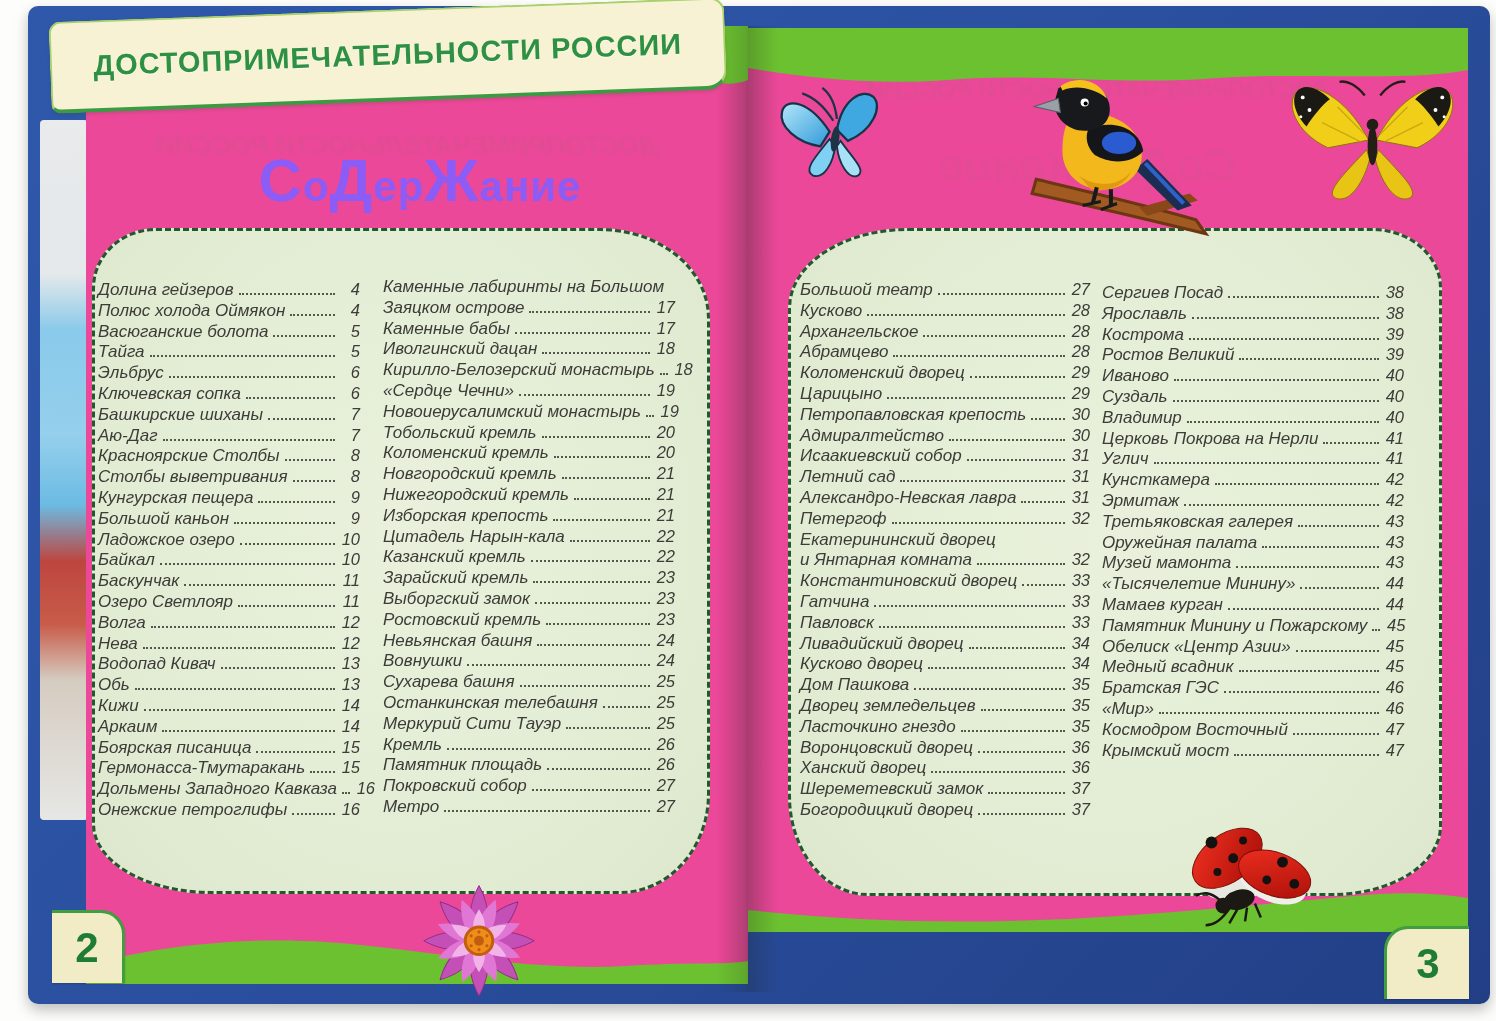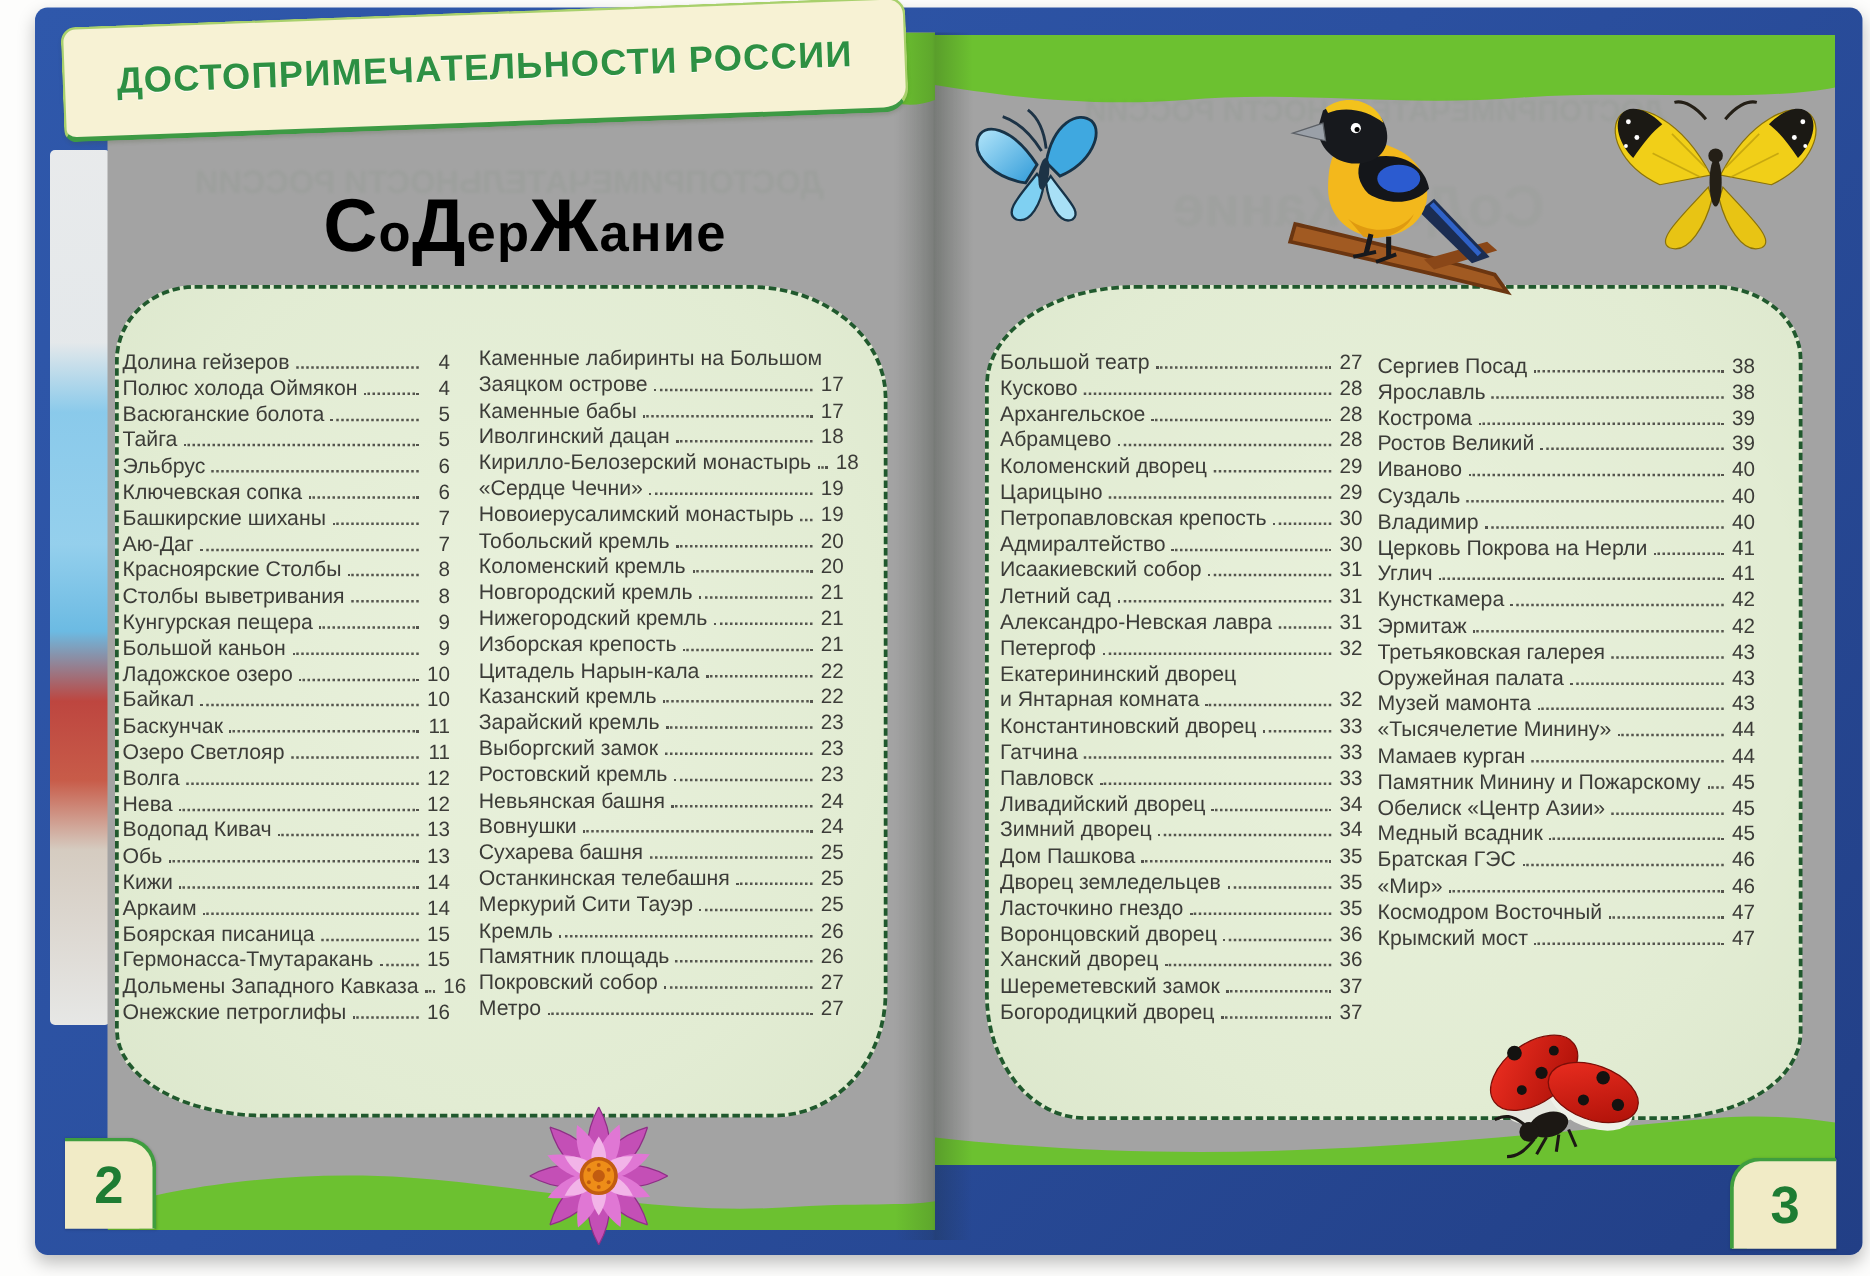--- a/index.html
+++ b/index.html
@@ -11,21 +11,21 @@
          background:linear-gradient(135deg,#2f58ab 0%,#2b50a0 45%,#223f86 100%);
          border-radius:10px;box-shadow:0 6px 14px rgba(0,0,0,.25);}
   .prev-page-sliver{position:absolute;left:40px;top:120px;width:48px;height:700px;
          border-radius:4px;
          background:linear-gradient(to bottom,
             #f2f2ef 0%,#eef0ee 22%,#8fd0ee 30%,#9ad6f0 45%,#6fc0e6 55%,
             #c5453a 63%,#d05c44 72%,#ded2c2 80%,#f0efe9 100%);
          opacity:.95;}
 
   
-  .page{position:absolute;background:#a3a3a3;}
+  .page{position:absolute;background:#ec4899;font-style:italic;}
   .page.left{left:86px;top:26px;width:662px;height:958px;
          border-radius:6px 0 0 6px;
          box-shadow:inset -22px 0 26px -16px rgba(30,40,30,.22);}
   .page.right{left:748px;top:28px;width:720px;height:904px;
          border-radius:0 6px 6px 0;
          box-shadow:inset 22px 0 26px -16px rgba(30,40,30,.16);}
   .gutter{position:absolute;left:716px;top:26px;width:62px;height:966px;
          background:linear-gradient(to right,rgba(0,0,0,0) 0%,rgba(25,35,25,.16) 48%,
                     rgba(25,35,25,.22) 52%,rgba(0,0,0,0) 100%);pointer-events:none;}
 
@@ -473,21 +473,21 @@
           <span class="tlabel">Павловск</span>
           <span class="tdots"></span>
           <span class="tpage">33</span>
         </div>
         <div class="trow">
           <span class="tlabel">Ливадийский дворец</span>
           <span class="tdots"></span>
           <span class="tpage">34</span>
         </div>
         <div class="trow">
-          <span class="tlabel">Зимний дворец</span>
+          <span class="tlabel">Кусково дворец</span>
           <span class="tdots"></span>
           <span class="tpage">34</span>
         </div>
         <div class="trow">
           <span class="tlabel">Дом Пашкова</span>
           <span class="tdots"></span>
           <span class="tpage">35</span>
         </div>
         <div class="trow">
           <span class="tlabel">Дворец земледельцев</span>
@@ -642,21 +642,21 @@
       <path d="M0,30 C90,40 190,44 290,40 C410,36 530,22 630,14 C665,12 695,14 720,18 L720,52 L0,52 Z" fill="#6cc130"></path>
     </svg>
   </div>
 
   <div class="gutter"></div>
 
   <div class="banner">
     <span>ДОСТОПРИМЕЧАТЕЛЬНОСТИ РОССИИ</span>
   </div>
 
-  <div class="toc-title" id="toc-title" style="color: #000000;"><span class="big">С</span><span class="small">о</span><span class="big">Д</span><span class="small">е</span><span class="small">р</span><span class="big">Ж</span><span class="small">а</span><span class="small">н</span><span class="small">и</span><span class="small">е</span></div>
+  <div class="toc-title" id="toc-title" style="color: #8b5cf6;"><span class="big">С</span><span class="small">о</span><span class="big">Д</span><span class="small">е</span><span class="small">р</span><span class="big">Ж</span><span class="small">а</span><span class="small">н</span><span class="small">и</span><span class="small">е</span></div>
 
   <div class="tab left-tab">
     <span>2</span>
   </div>
   <div class="tab right-tab">
     <span>3</span>
   </div>
 
   <svg id="deco-blue-butterfly" class="deco" viewBox="0 0 130 105">
     <defs>

